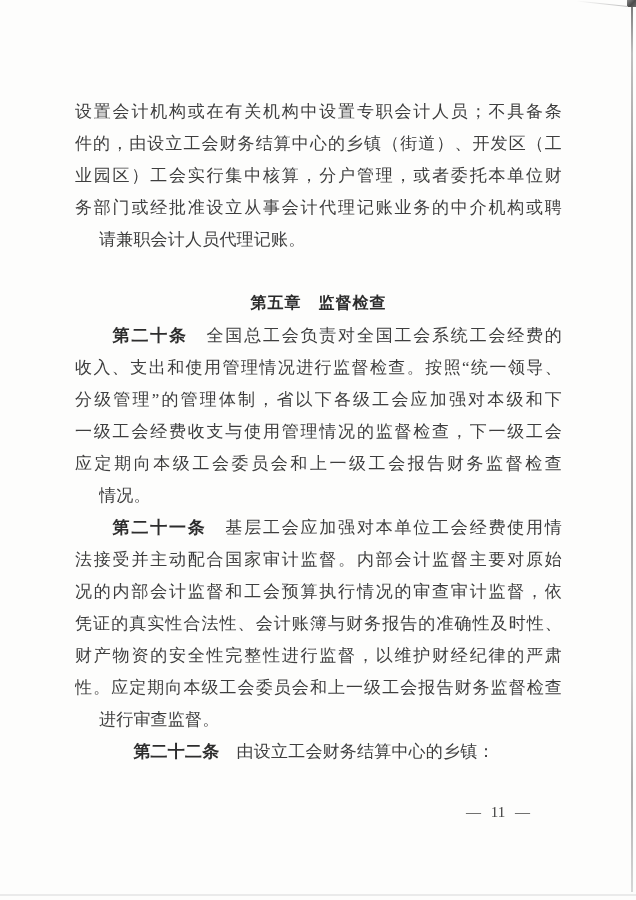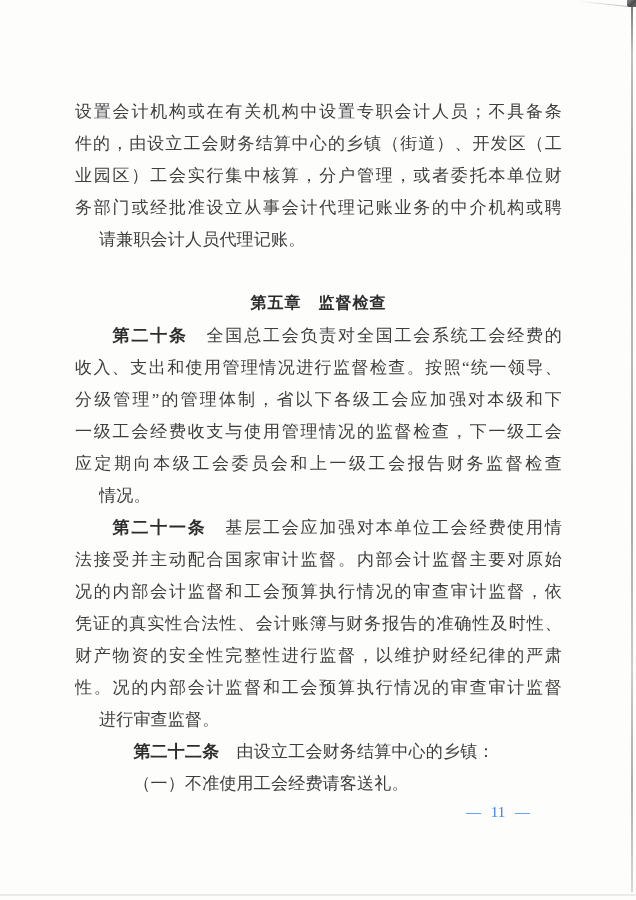--- a/index.html
+++ b/index.html
@@ -52,21 +52,21 @@
   .page-number {
     position: absolute;
     top: 800px;
     left: 0;
     width: 636px;
     box-sizing: border-box;
     padding-right: 106px;
     text-align: right;
     font-size: 15px;
     line-height: 24px;
-    color: #3b82f6;
+    color: #404040;
     word-spacing: 6px;
   }
   .artifact-right-line {
     position: absolute;
     top: 0;
     right: 3px;
     width: 2px;
     height: 892px;
     background: linear-gradient(
       #5a5a5a 0%, #b5b5b5 6%, #8f8f8f 22%, #aeaeae 40%,
@@ -120,28 +120,25 @@
         <div class="text-line"><span>一级工会经费收支与使用管理情况的监督检查，下一级工会</span></div>
         <div class="text-line"><span>应定期向本级工会委员会和上一级工会报告财务监督检查</span></div>
         <div class="text-line last"><span>情况。</span></div>
       </div>
       <div>
         <div class="text-line"><span>　　</span><span class="bold">第二十一条</span><span>　基层工会应加强对本单位工会经费使用情</span></div>
         <div class="text-line"><span>法接受并主动配合国家审计监督。内部会计监督主要对原始</span></div>
         <div class="text-line"><span>况的内部会计监督和工会预算执行情况的审查审计监督，依</span></div>
         <div class="text-line"><span>凭证的真实性合法性、会计账簿与财务报告的准确性及时性、</span></div>
         <div class="text-line"><span>财产物资的安全性完整性进行监督，以维护财经纪律的严肃</span></div>
-        <div class="text-line"><span>性。况的内部会计监督和工会预算执行情况的审查审计监督</span></div>
+        <div class="text-line"><span>性。应定期向本级工会委员会和上一级工会报告财务监督检查</span></div>
         <div class="text-line last"><span>进行审查监督。</span></div>
       </div>
       <div>
         <div class="text-line last"><span>　　</span><span class="bold">第二十二条</span><span>　由设立工会财务结算中心的乡镇：</span></div>
-      </div>
-      <div>
-        <div class="text-line last"><span>　　（一）不准使用工会经费请客送礼。</span></div>
       </div>
     </div>
   <div class="page-number">— 11 —</div>
   <div class="artifact-right-line"></div>
   <div class="artifact-corner-mark"></div>
   <div class="artifact-corner-streak"></div>
   <div class="artifact-bottom-line"></div>
 </div>
 
 </body></html>

